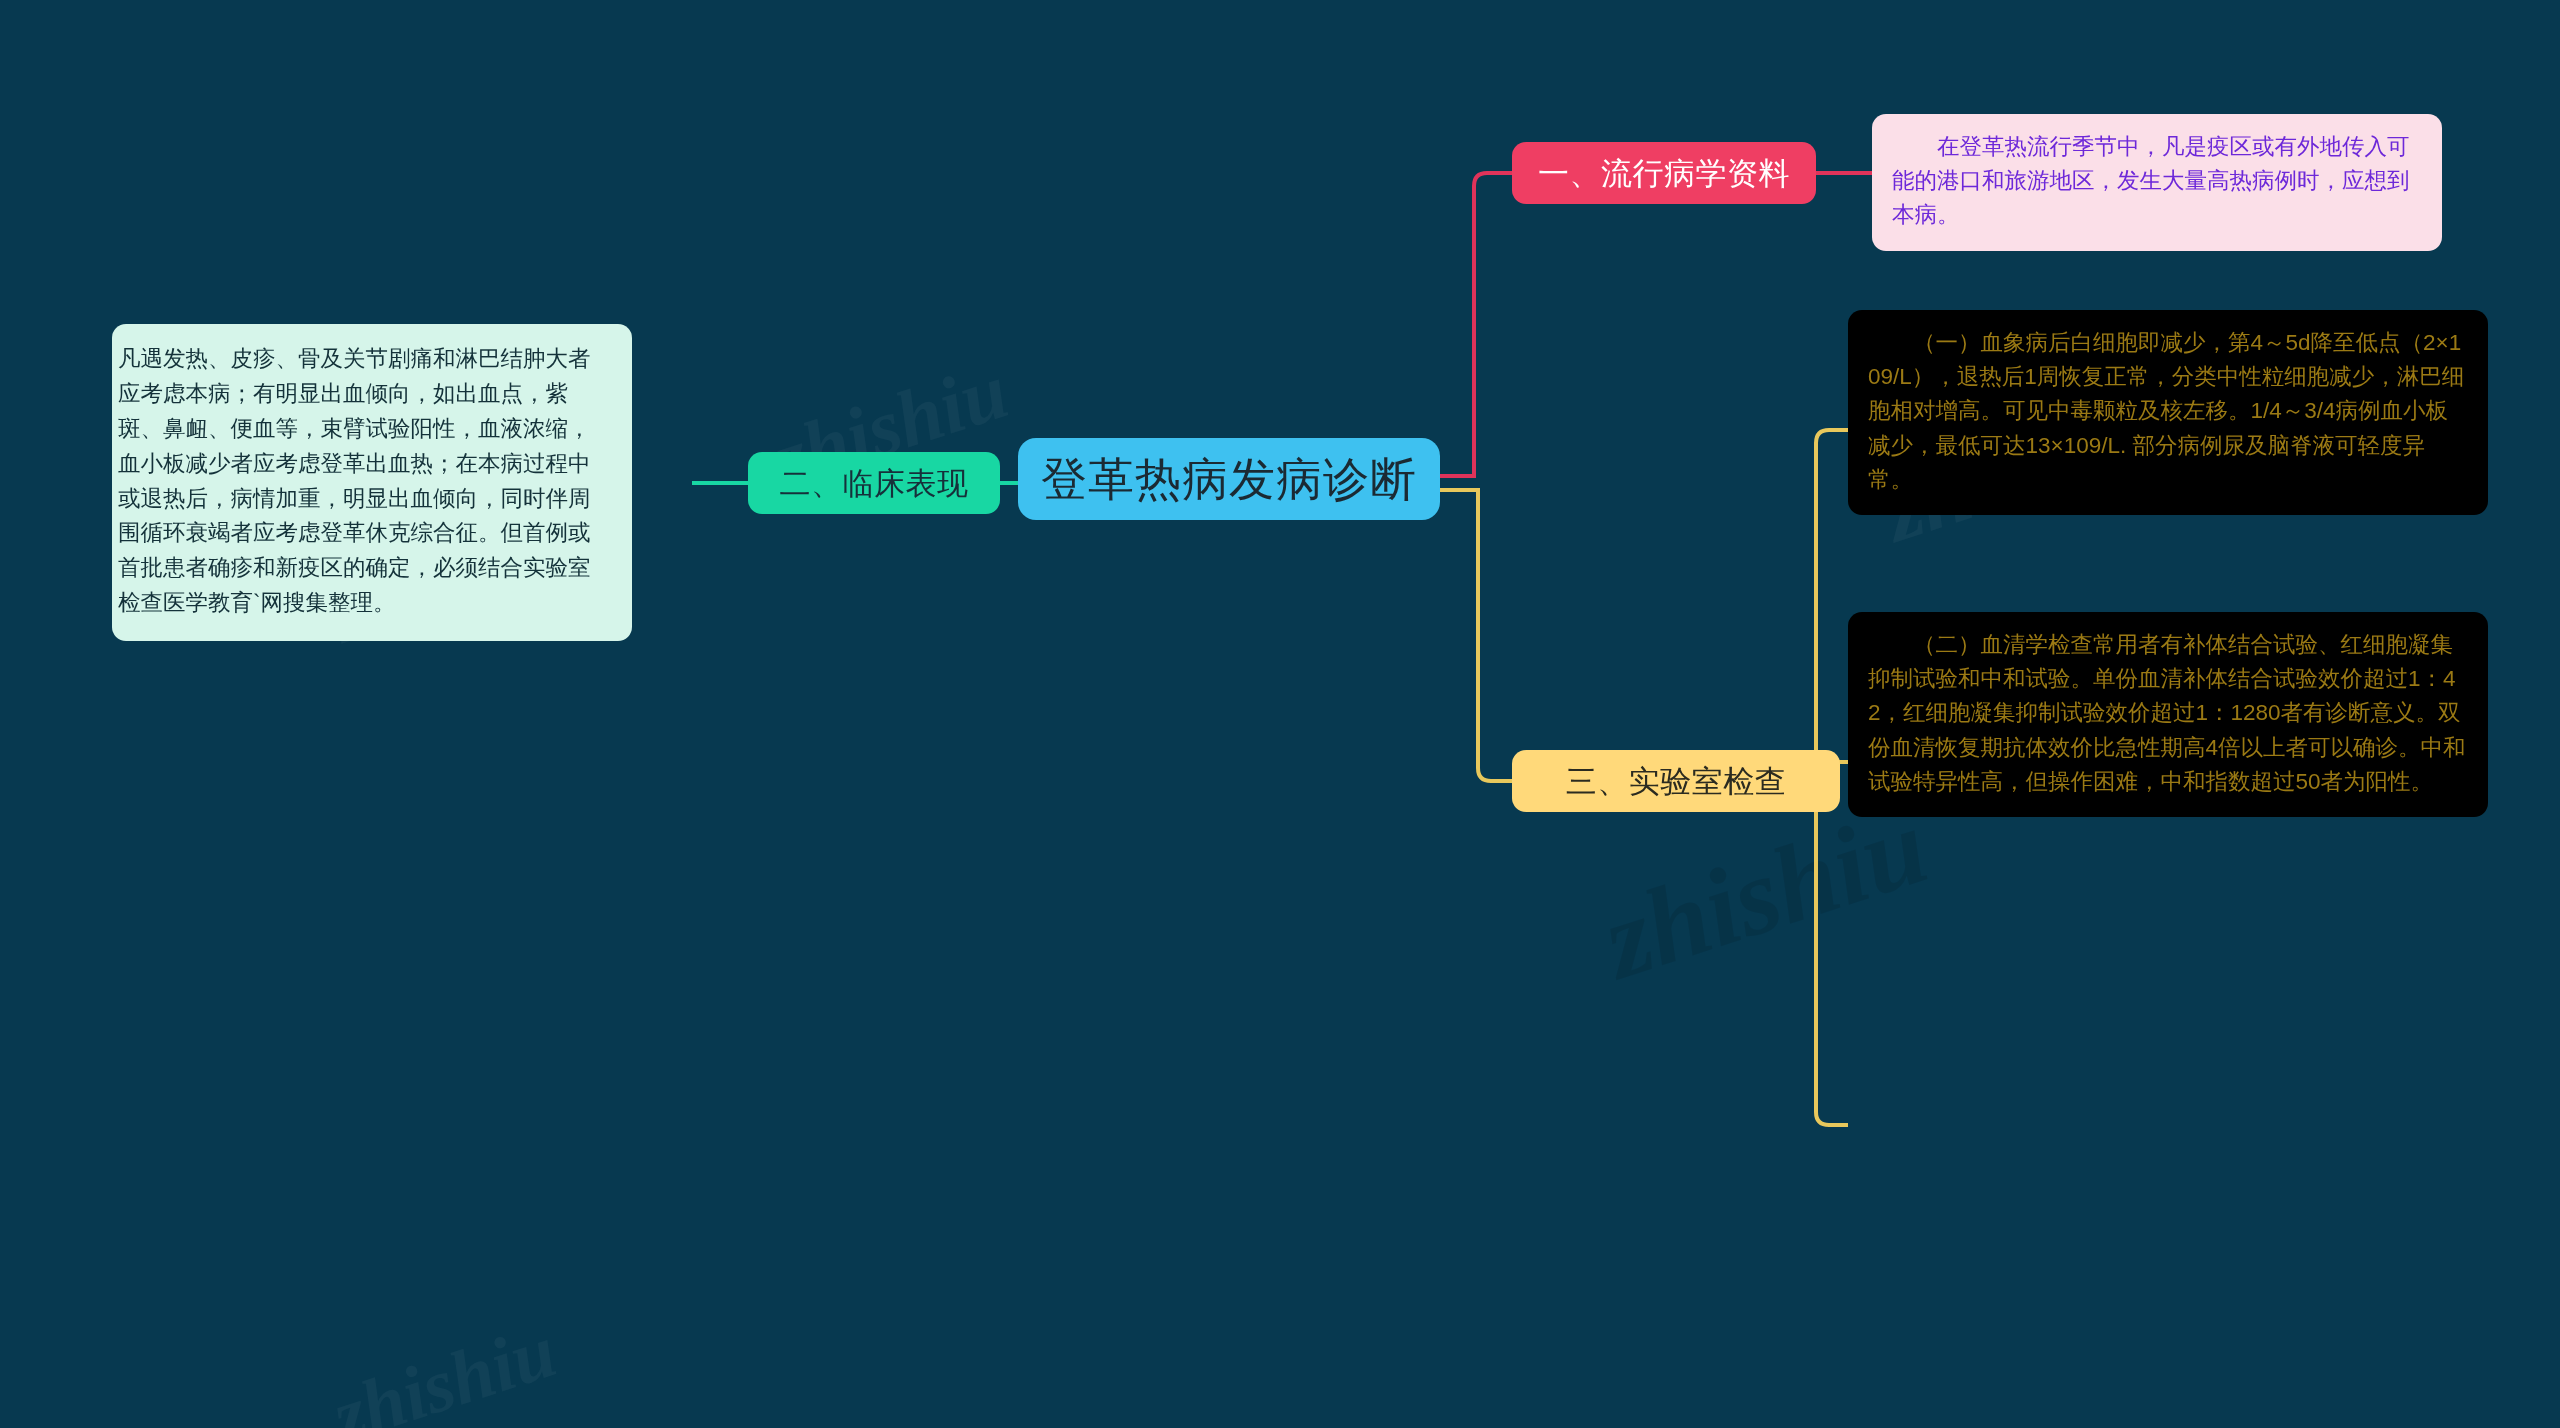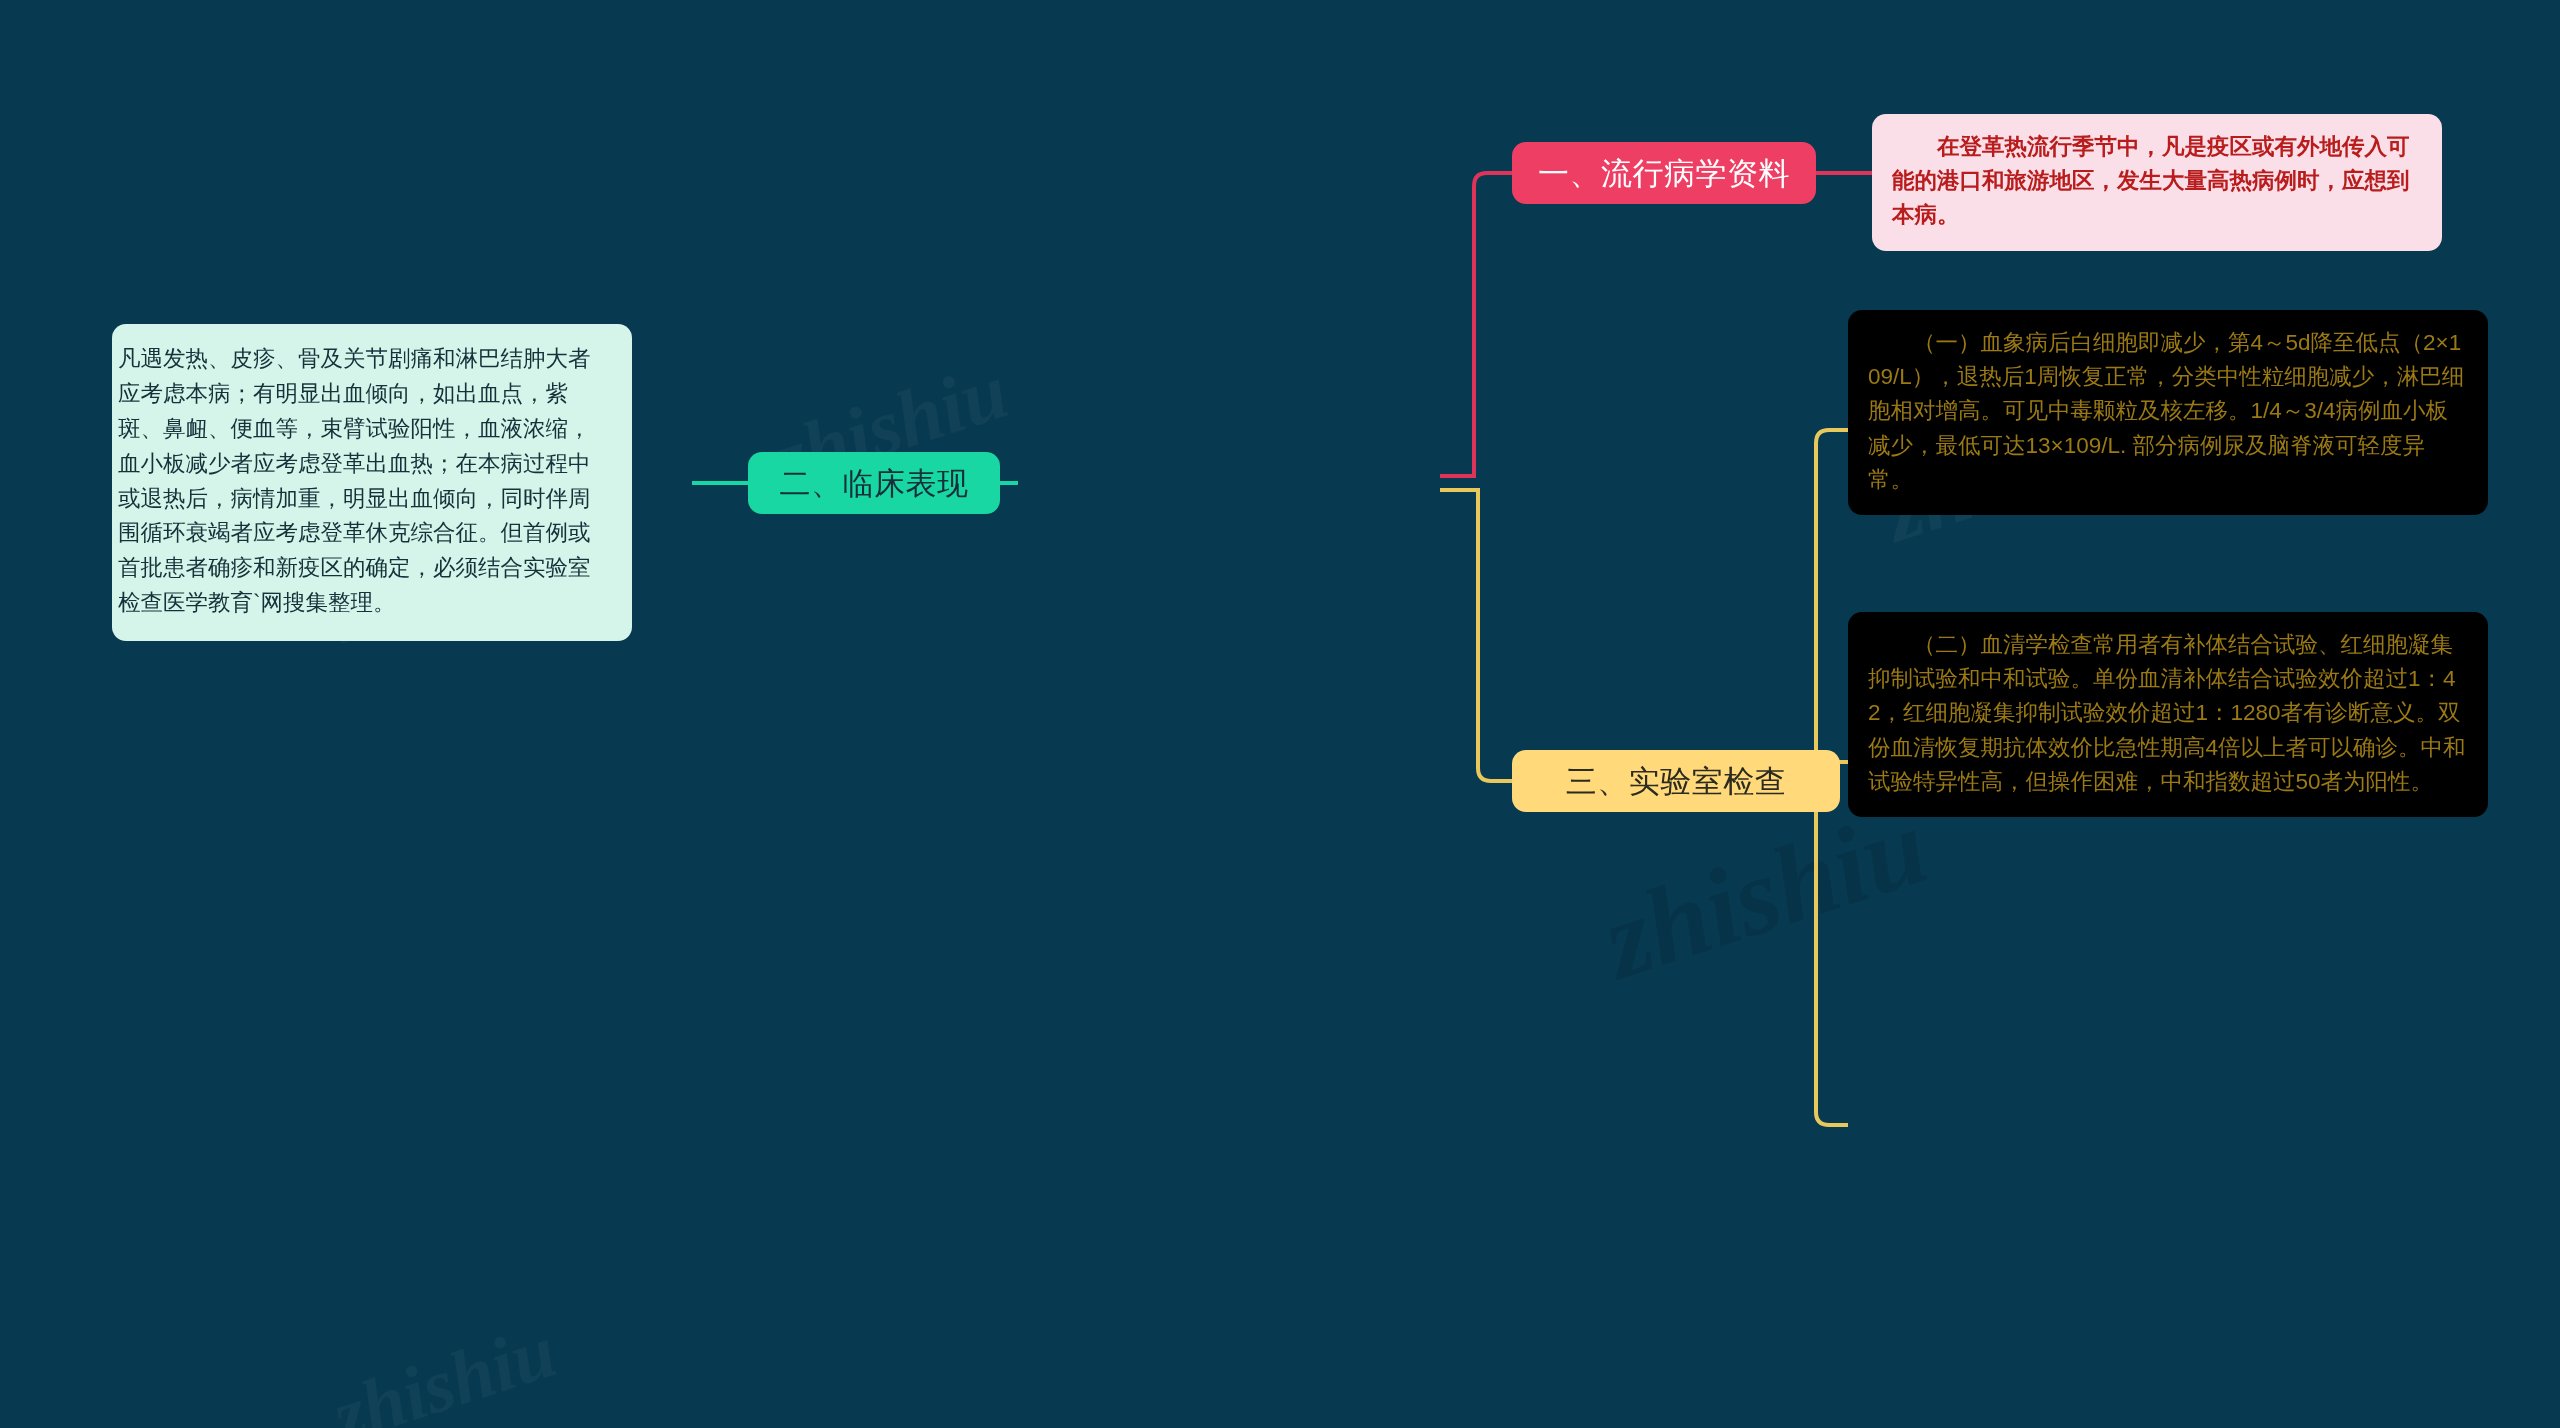--- a/index.html
+++ b/index.html
@@ -109,21 +109,21 @@
   }
 
   
   .card-epi {
     left: 1872px; top: 114px;
     width: 570px;
   }
   .card-epi {
     background: #fbdfe8;
   }
-  .card-epi .txt { color: #b91c1c; font-weight: bold; }
+  .card-epi .txt { color: #6d28d9; }
 
   
   .card-clin {
     left: 112px; top: 324px;
     width: 520px;
     background: #d6f5ea;
     padding: 18px 22px 20px 6px;
   }
   .card-clin .txt {
     color: #14323a;
@@ -170,20 +170,23 @@
 
     <path d="M 1786 781 L 1816 781" fill="none" stroke="#e8c85c" stroke-width="4"></path>
 
     <path d="M 1816 781 L 1816 443 Q 1816 430 1829 430 L 1848 430" fill="none" stroke="#e8c85c" stroke-width="4"></path>
 
     <path d="M 1816 781 L 1816 775 Q 1816 762 1829 762 L 1848 762" fill="none" stroke="#e8c85c" stroke-width="4"></path>
 
     <path d="M 1816 781 L 1816 1112 Q 1816 1125 1829 1125 L 1848 1125" fill="none" stroke="#e8c85c" stroke-width="4"></path>
   </svg>
 
+  <div class="node central">
+    <span class="txt">登革热病发病诊断</span>
+  </div>
 
   <div class="node branch branch-clin">
     <span class="txt">二、临床表现</span>
   </div>
 
   <div class="node branch branch-epi">
     <span class="txt">一、流行病学资料</span>
   </div>
 
   <div class="node branch branch-lab">

